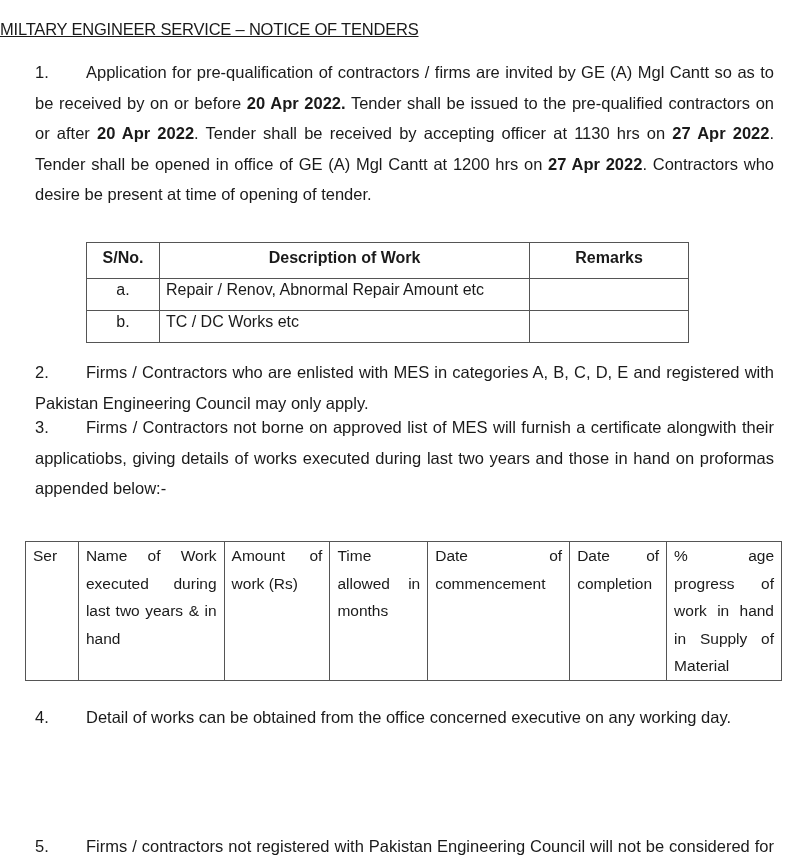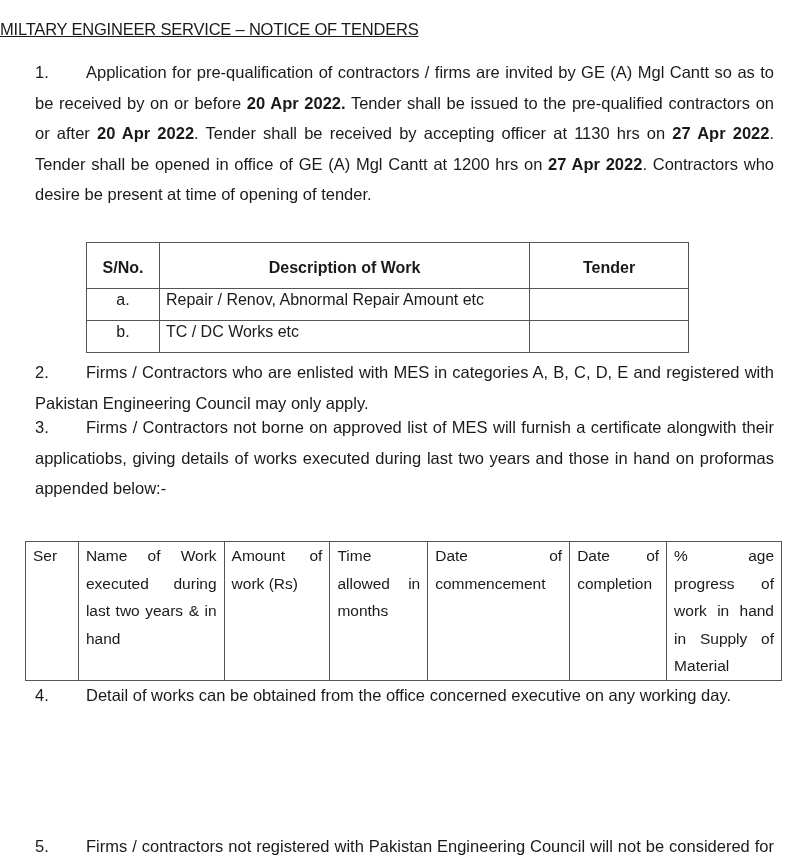--- a/index.html
+++ b/index.html
@@ -13,27 +13,27 @@
   }
   .para {
     position: absolute; left: 35px; width: 739px; font-size: 16.5px;
     line-height: 30.5px; text-align: justify; text-align-last: left;
   }
   .para .num { display: inline-block; width: 51px; }
   .para b { font-weight: bold; margin-top: 33px; }
   #p1 { top: 57px; }
   #p2 { top: 357px; }
   #p3 { top: 412px; }
-  #p4 { top: 680px; }
+  #p4 { top: 702px; }
   #p5 { top: 831px; }
 
   table { border-collapse: collapse; position: absolute; }
   td, th { border: 1px solid #555; }
   #t1 { left: 86px; top: 242px; width: 603px; font-size: 16px; }
-  #t1 th { height: 29px; font-weight: bold; text-align: center; vertical-align: top; padding: 16px 4px 0; }
+  #t1 th { height: 29px; font-weight: bold; text-align: center; vertical-align: top; padding: 6px 4px 0; }
   #t1 td { height: 29px; vertical-align: top; padding: 2px 6px 0; }
   #t1 td.sn { text-align: center; }
 
   #t2 { left: 25px; top: 541px; width: 757px; font-size: 15.5px; }
   #t2 th { font-weight: normal; text-align: justify; text-align-last: left; vertical-align: top;
            line-height: 27.5px; padding: 0 7px; height: 138px; margin-left: 44px; }
 </style>
 </head>
 <body>
 
@@ -46,21 +46,21 @@
 <table id="t1">
   <colgroup>
       <col style="width:73px">
       <col style="width:371px">
       <col style="width:159px">
     </colgroup>
   <tbody>
       <tr>
     <th>S/No.</th>
     <th>Description of Work</th>
-    <th>Tender</th>
+    <th>Remarks</th>
   </tr>
   <tr>
     <td class="sn">a.</td>
     <td>Repair / Renov,  Abnormal Repair Amount etc</td>
     <td></td>
   </tr>
   <tr>
     <td class="sn">b.</td>
     <td>TC / DC Works etc</td>
     <td></td>

